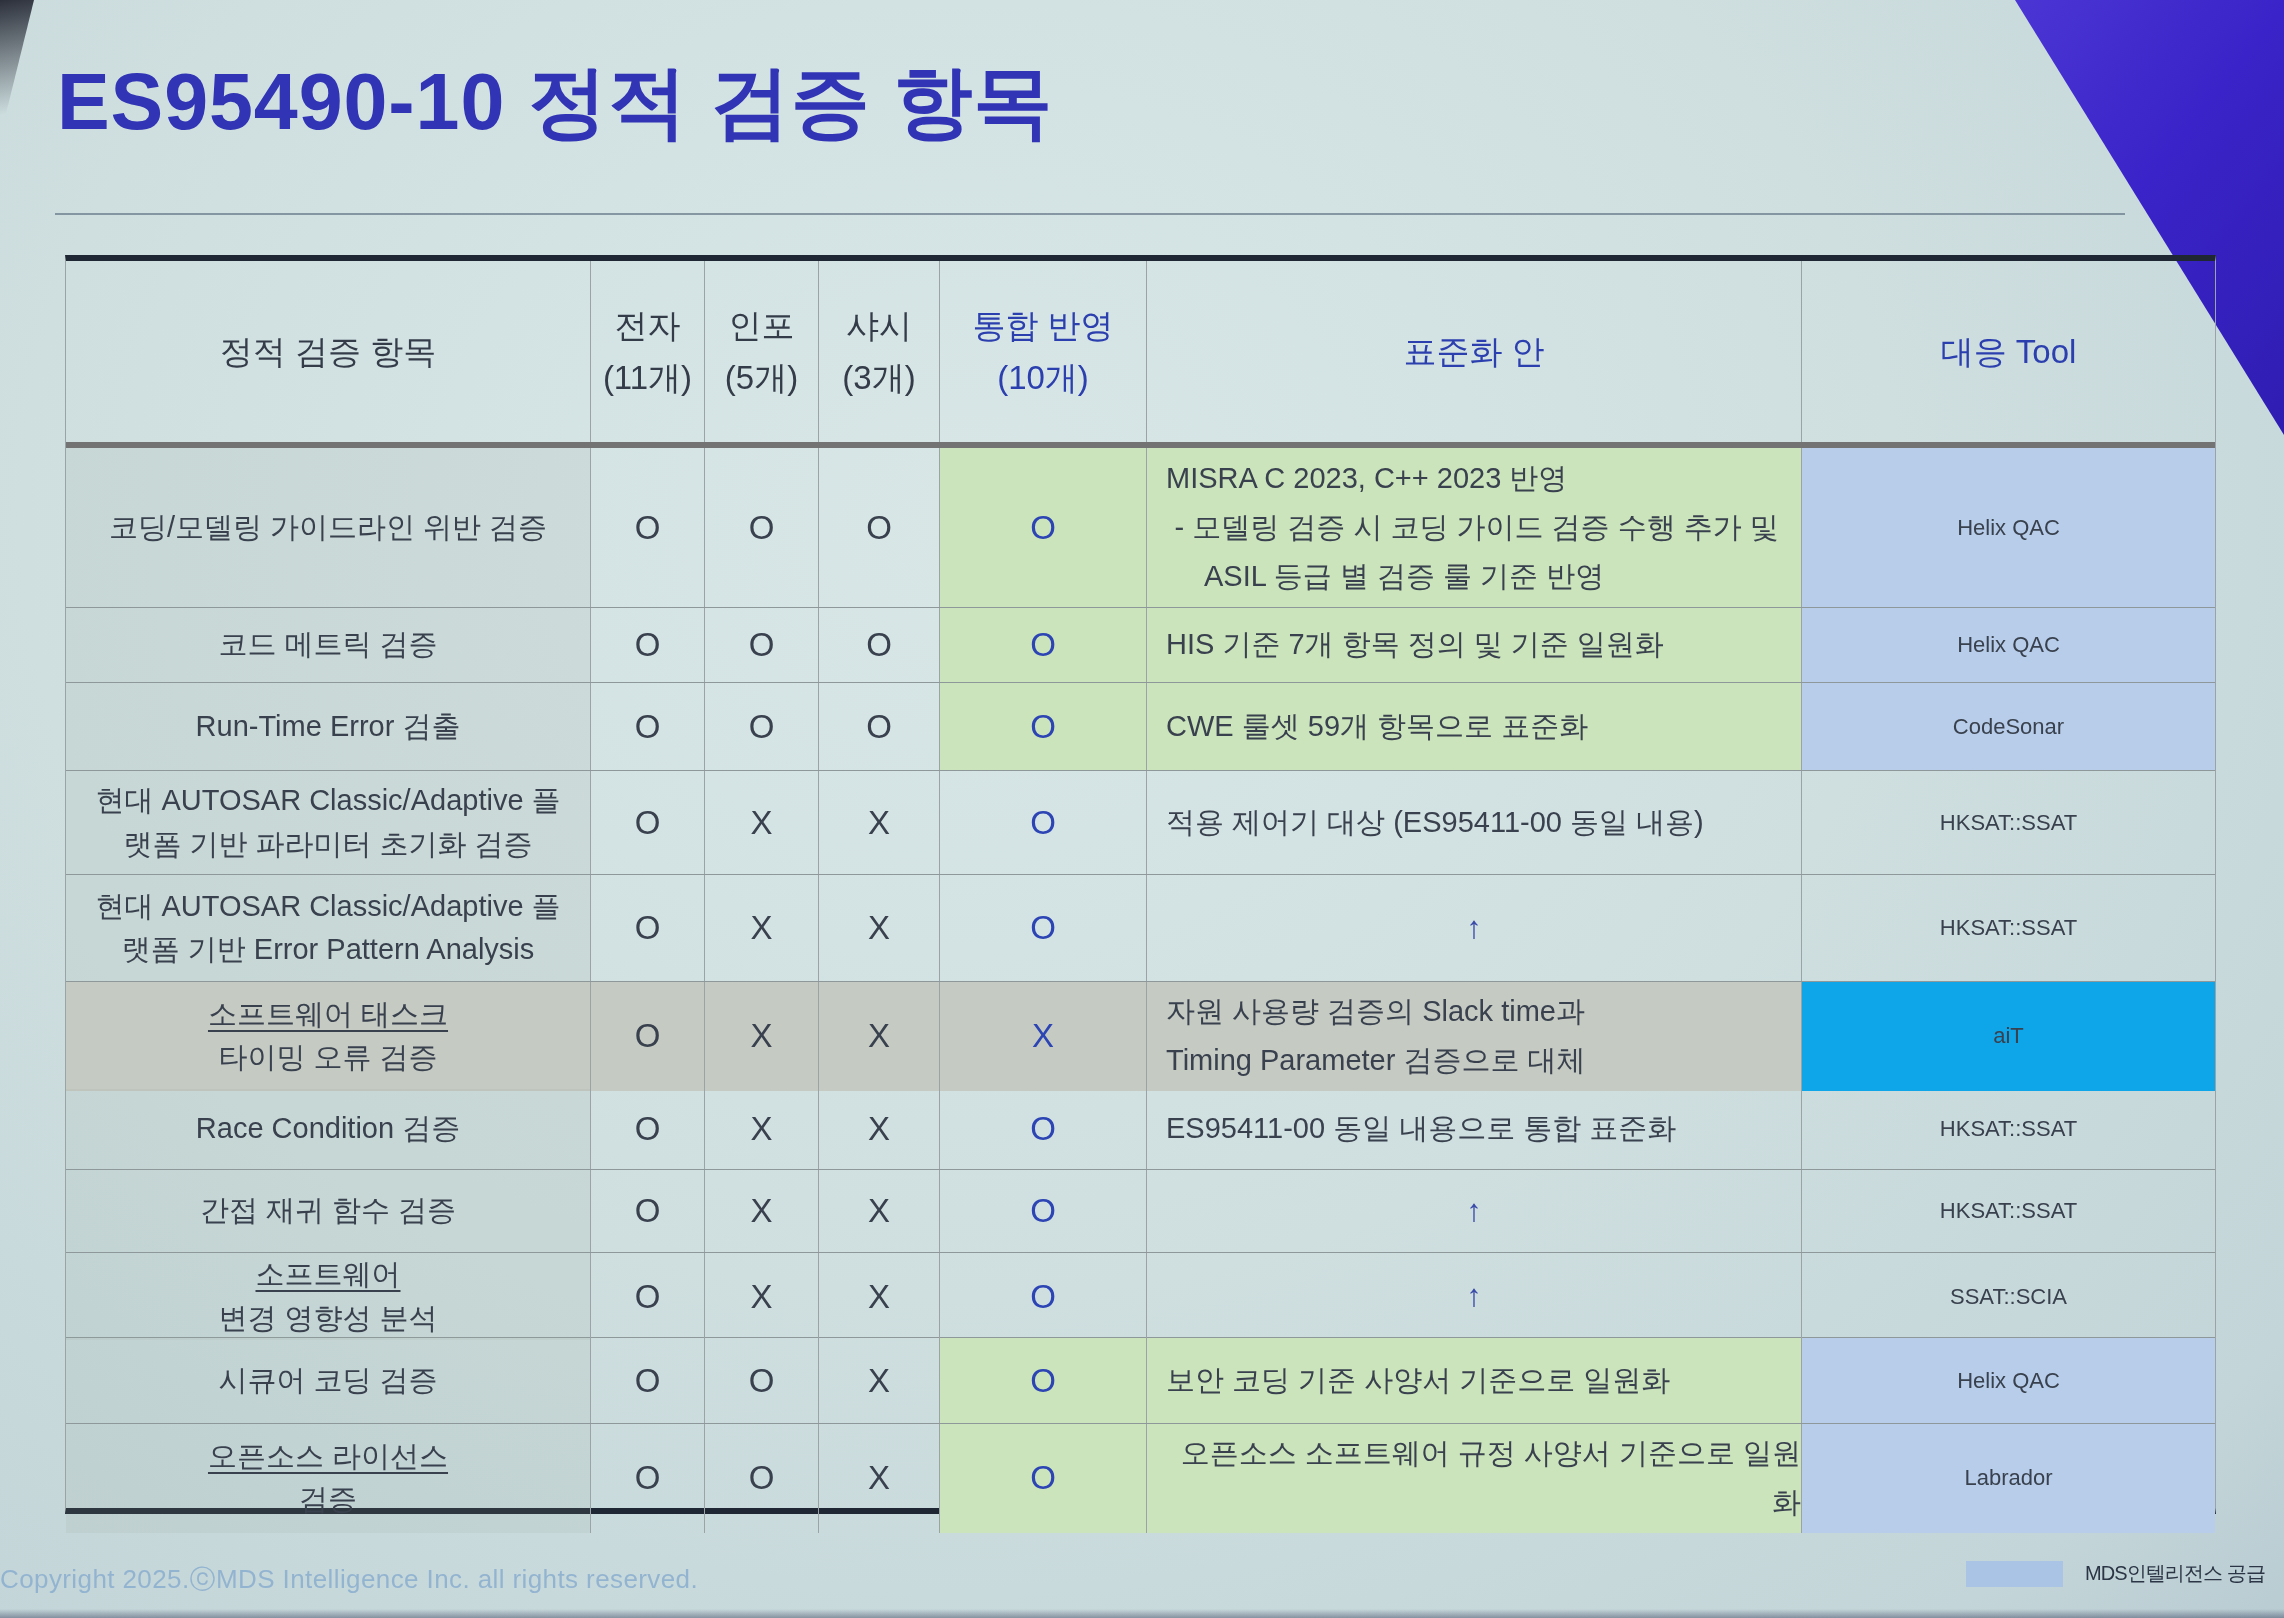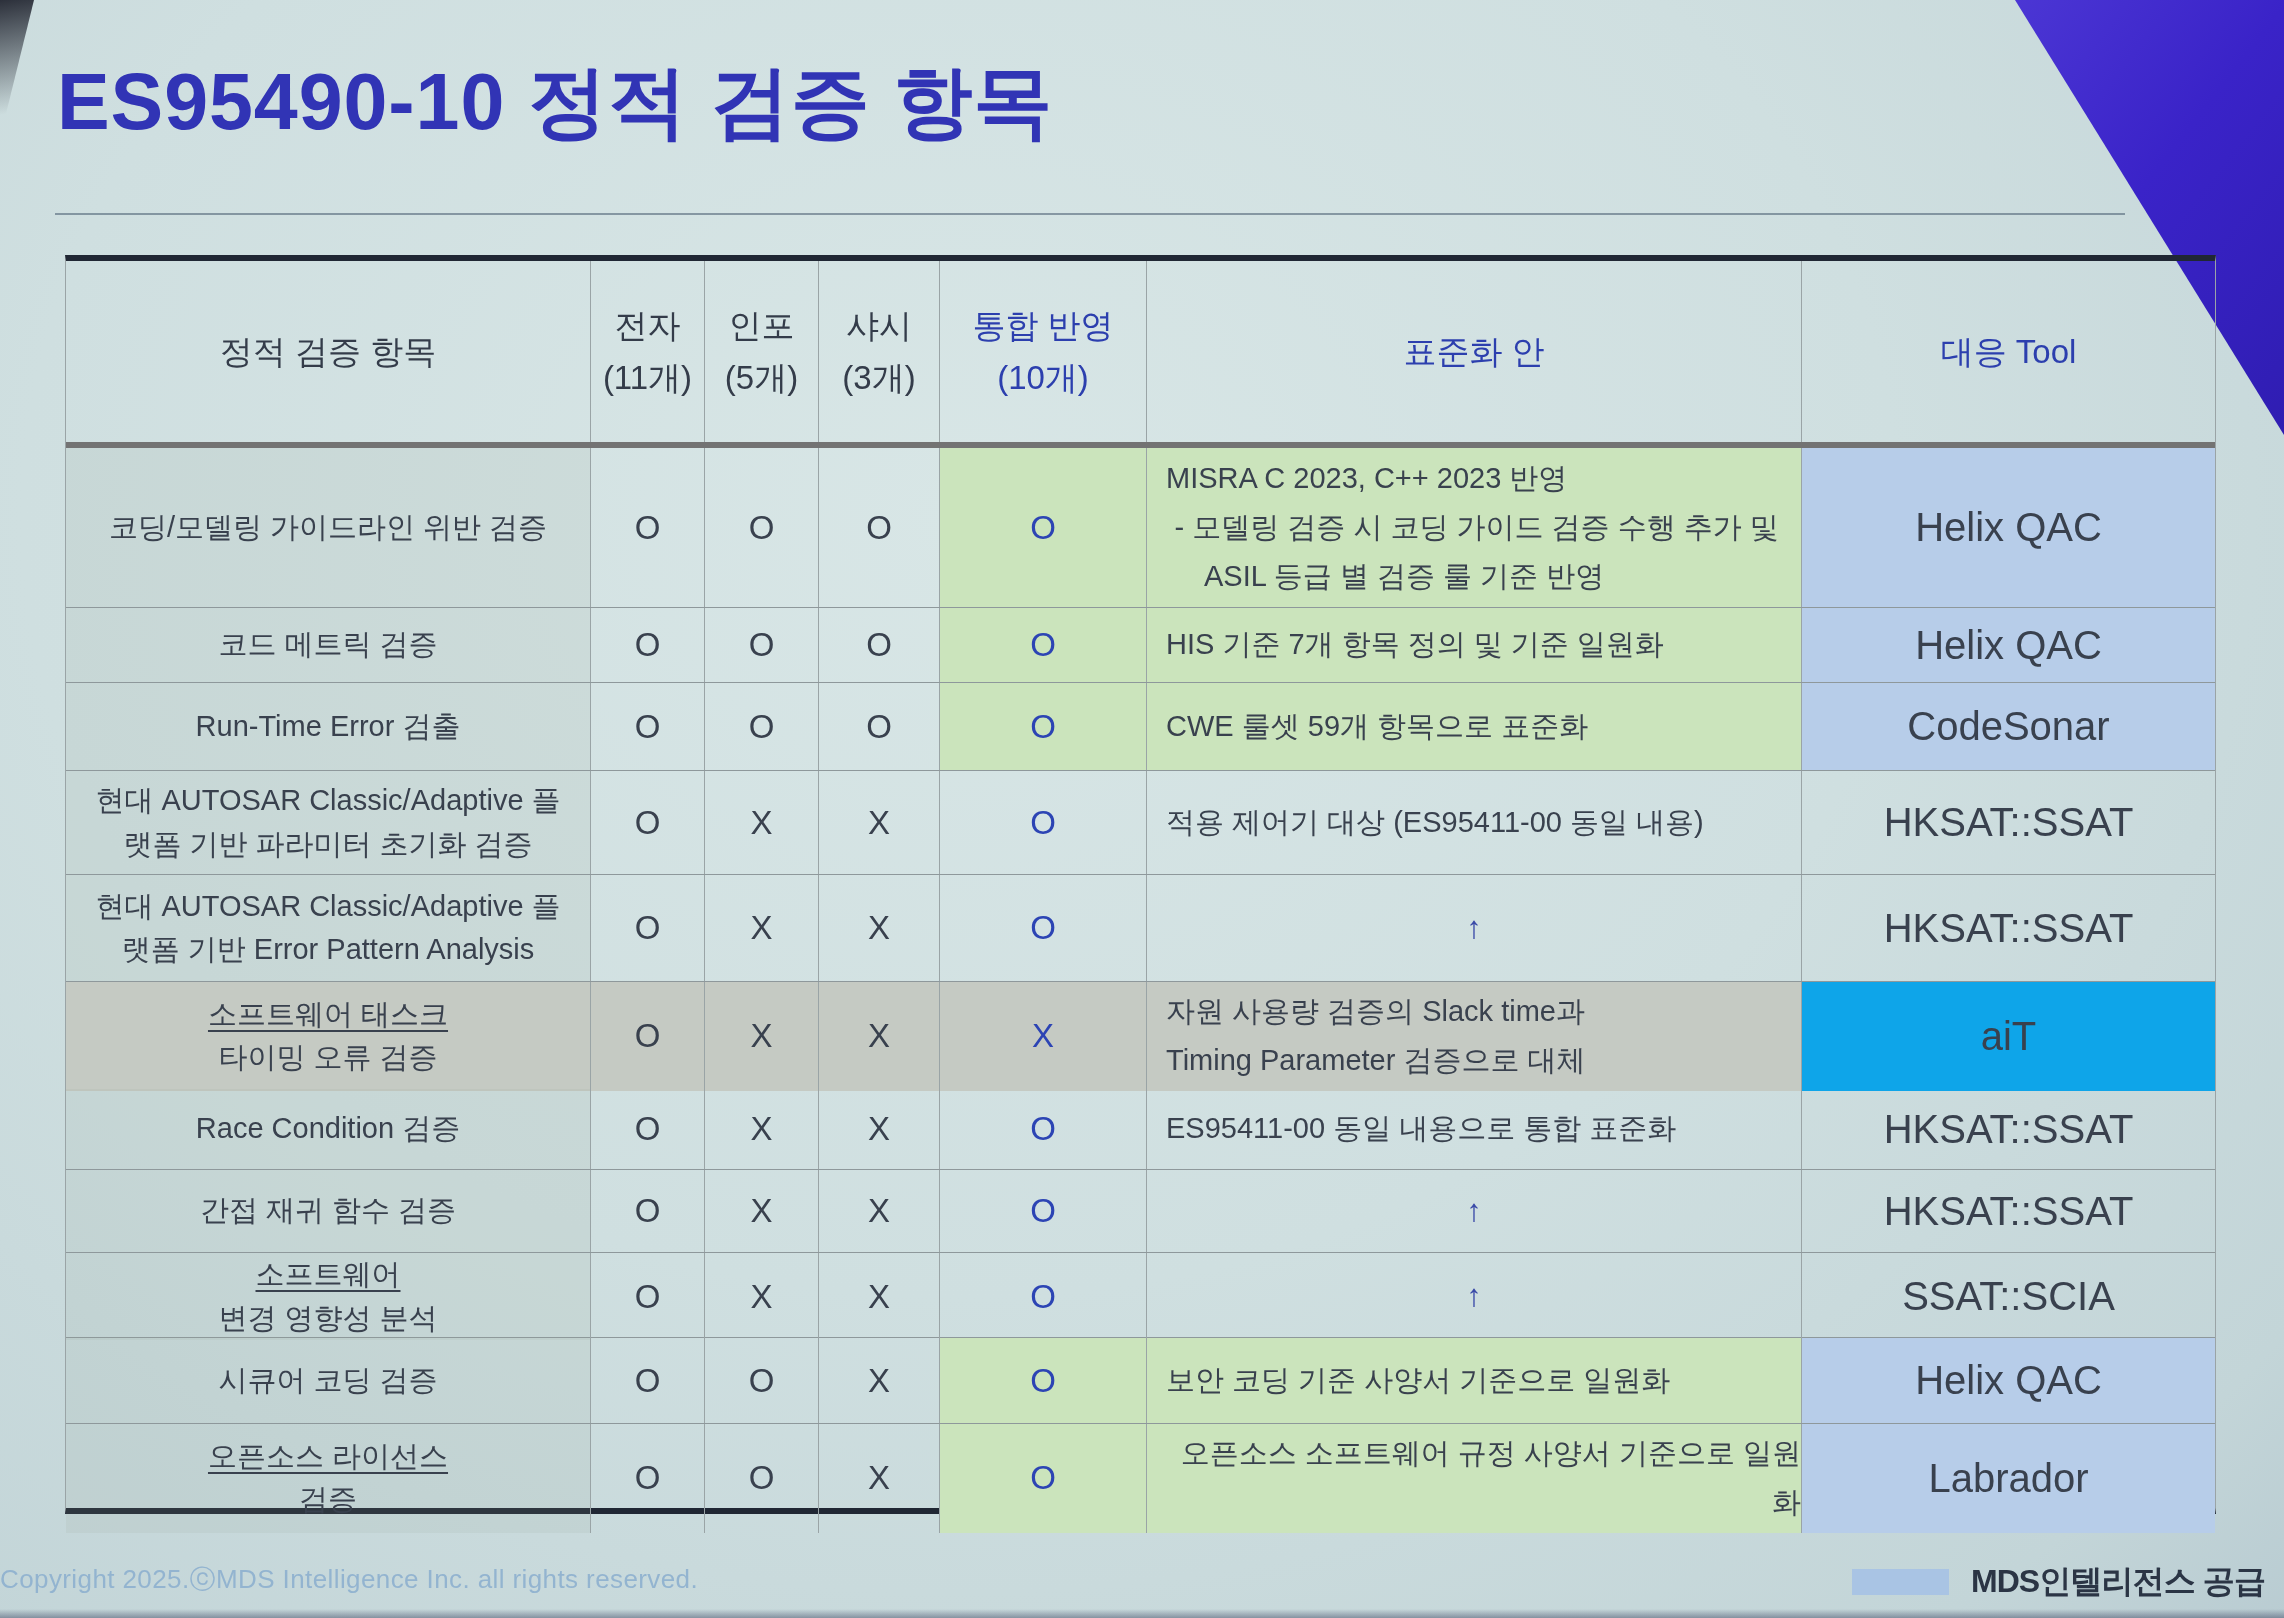--- a/index.html
+++ b/index.html
@@ -66,35 +66,35 @@
   .th{border-right:1.7px solid #9aa4a6;line-height:1.55;font-size:33px;color:#343c4a;}
   .td:last-child,.th:last-child{border-right:none;}
   .th.acc{color:#2c3fae;}
   .item{background:rgba(145,162,152,.12);padding:0 29px;line-height:1.5;}
   .mark{font-size:33px;}
   .blue{color:#2c44b4;}
   .std{align-items:flex-start;text-align:right;padding:5.2px 0 5.2px 19px;line-height:1.7;}
   .std .l2{padding-left:8.6px;}
   .std .l3{padding-left:38px;}
   .std.ctr{align-items:center;padding-left:0;color:#3a4aa8;font-size:31px;}
-  .tool{font-size:40px;}
+  .tool{font-size:22px;}
   .g{background:#cbe4bc;}
   .b{background:#b7cde9;}
   .tr.gray .td{background:#c5cac3;}
   .tr.gray .td.tool{background:#0ea5e9;}
   .u{text-decoration:underline;text-underline-offset:6px;text-decoration-thickness:1.7px;}
   
   .footer{position:absolute;left:0;top:1560px;width:2284px;height:43px;}
   .copyright{
     position:absolute;left:0;width:2284px;text-align:left;top:1.7px;
     font-size:26px;color:#93b4d0;letter-spacing:0.4px;
   }
   .legend{position:absolute;right:19px;top:0;display:flex;align-items:center;gap:22.4px;}
   .legend-swatch{width:97px;height:26px;background:#a9c4e4;}
-  .legend-label{font-size:32px;color:#2b3545;font-weight:700;letter-spacing:-0.9px;}
+  .legend-label{font-size:20px;color:#2b3545;font-weight:400;letter-spacing:-0.9px;}
 </style>
 </head>
 <body>
 
 <div class="photo-sliver"></div>
 <div class="corner-tri"></div>
 
 <div class="title">ES95490-10 정적 검증 항목</div>
 <div class="title-rule"></div>
 

